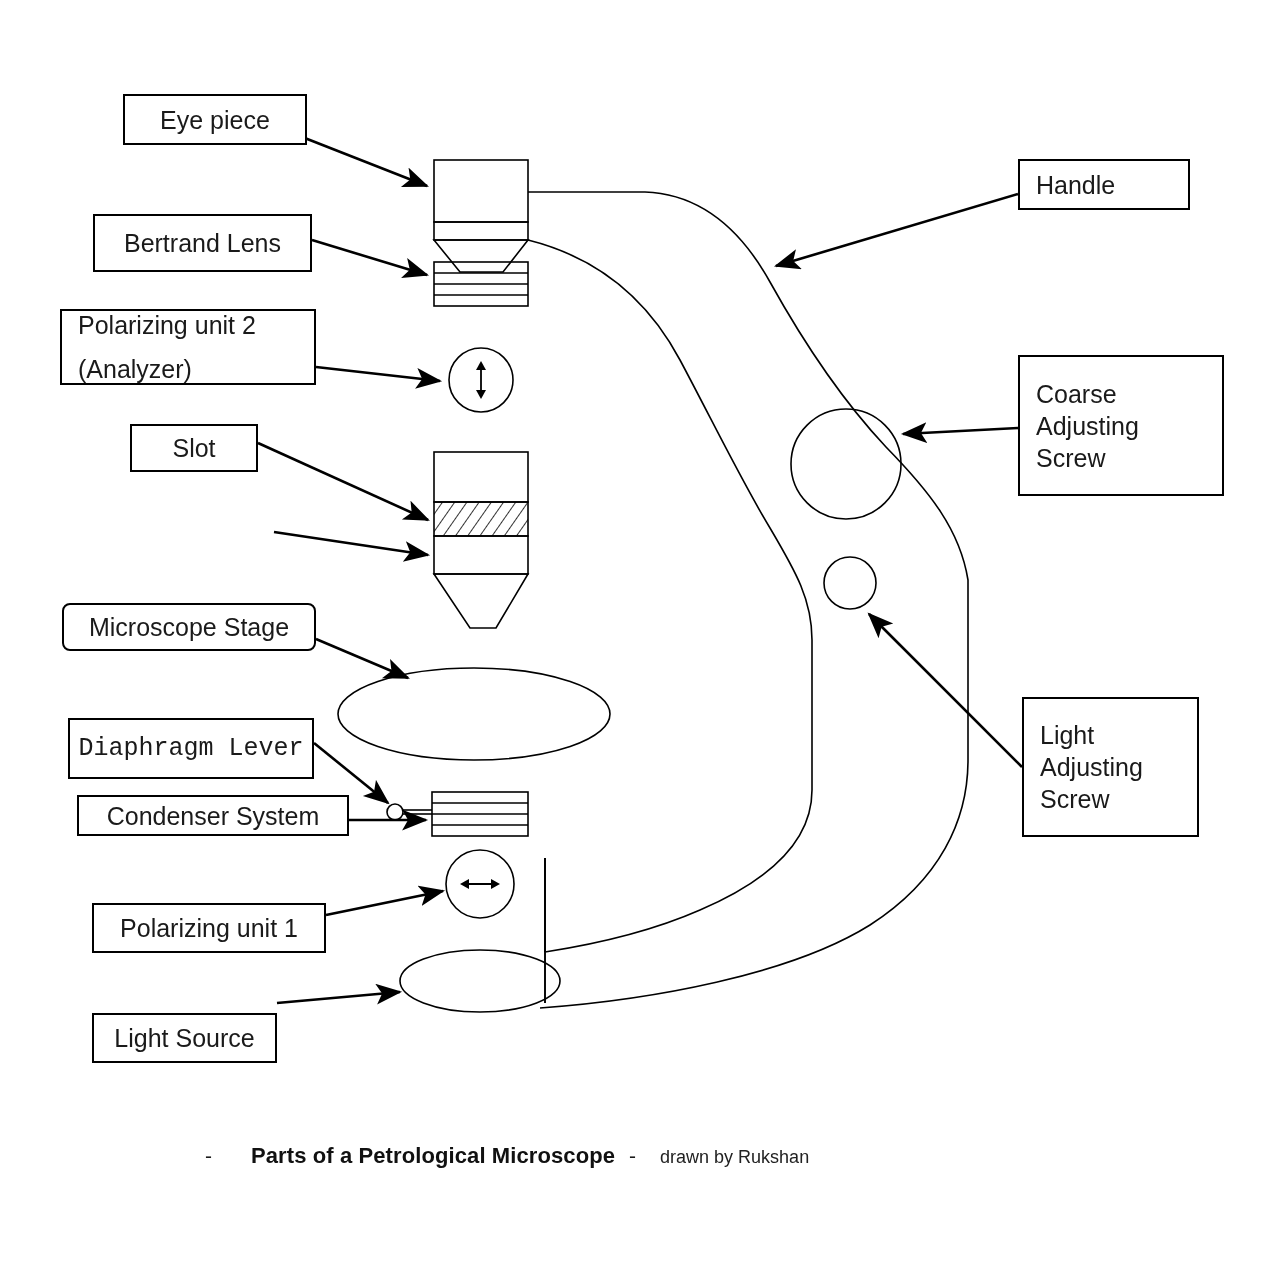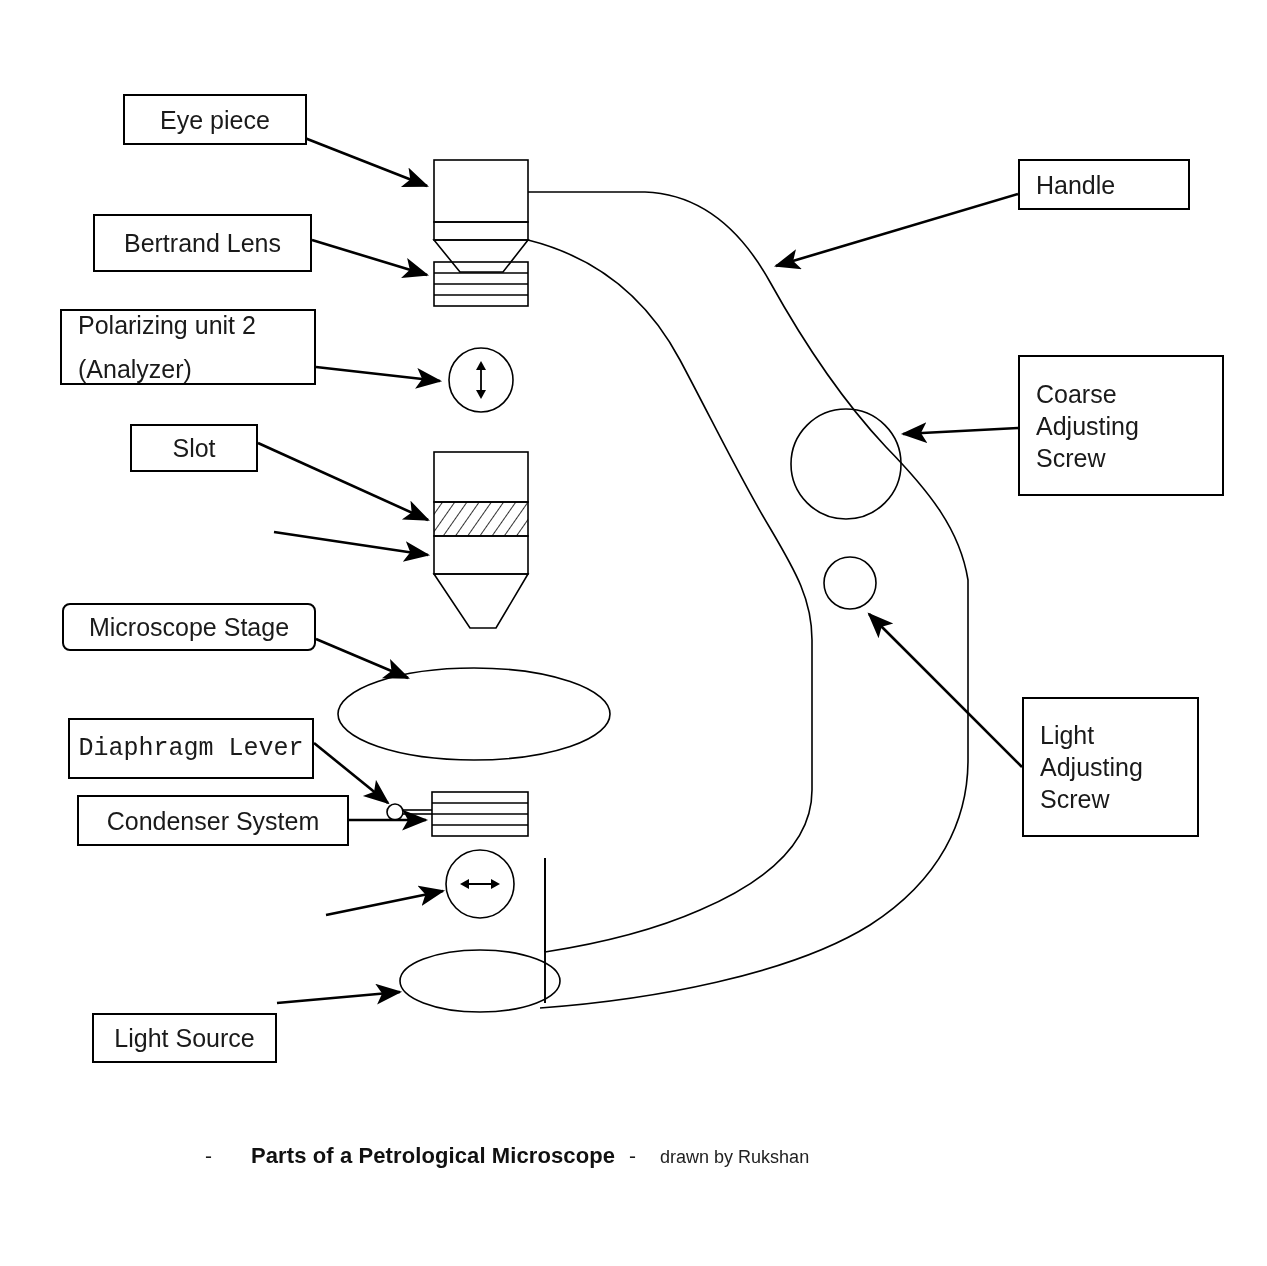--- a/index.html
+++ b/index.html
@@ -222,24 +222,27 @@
 
 
   <div class="callout center" style="left:62px; top:603px; width:254px; height:48px;border-radius:8px;">
     <div class="line">Microscope Stage</div>
   </div>
 
   <div class="callout center" style="left:68px; top:718px; width:246px; height:61px;font-family:Liberation Mono, monospace;">
     <div class="line">Diaphragm Lever</div>
   </div>
 
-  <div class="callout center" style="left:77px; top:795px; width:272px; height:51px;">
+  <div class="callout center" style="left:77px; top:795px; width:272px; height:41px;">
     <div class="line">Condenser System</div>
   </div>
 
+  <div class="callout center" style="left:92px; top:903px; width:234px; height:50px;">
+    <div class="line">Polarizing unit 1</div>
+  </div>
 
   <div class="callout center" style="left:92px; top:997px; width:185px; height:50px;margin-top:16px;">
     <div class="line">Light Source</div>
   </div>
 
   <div class="callout" style="left:1018px; top:159px; width:172px; height:51px;">
     <div class="line">Handle</div>
   </div>
 
   <div class="callout" style="left:1018px; top:355px; width:206px; height:141px;">

